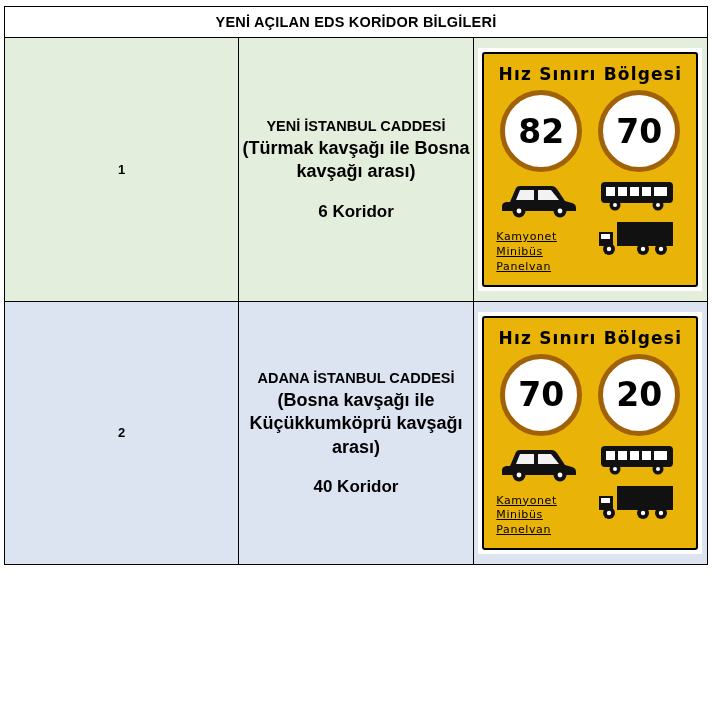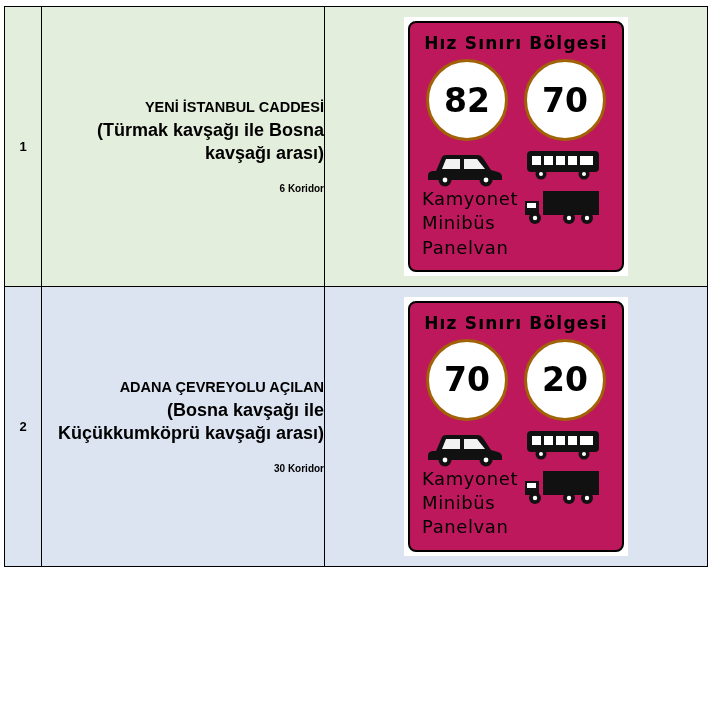--- a/index.html
+++ b/index.html
@@ -43,36 +43,36 @@
   .row-blue td  { background: #dce4f2; }
 
   .idx-cell {
     width: 36px;
     text-align: center;
     font-size: 13px;
     font-weight: bold;
   }
   .desc-cell {
     width: 282px;
-    text-align: right;
+    text-align: center;
     padding: 6px 10px;
   }
   .desc-title {
     font-size: 14.5px;
     font-weight: bold;
     line-height: 1.25;
   }
   .desc-sub {
     font-size: 18px;
     font-weight: bold;
     line-height: 1.3;
     margin-top: 2px;
   }
   .desc-count {
-    font-size: 10px;
+    font-size: 17px;
     font-weight: bold;
     margin-top: 18px;
   }
   .sign-cell {
     padding: 0;
     text-align: center;
   }
   .sign-wrap {
     display: flex;
     justify-content: center;
@@ -80,23 +80,23 @@
     padding: 10px 0;
   }
   .sign-outer {
     background: #ffffff;
     padding: 4px;
     display: inline-block;
   }
   
   .sign {
     width: 216px;
-    background: #be185d;
+    background: #eab308;
     border: 2px solid #000000;
-    border-radius: 8px;
+    border-radius: 3px;
     box-sizing: border-box;
     padding: 8px 8px 10px 8px;
   }
   .sign-heading {
     text-align: center;
     font-family: "DejaVu Sans", sans-serif;
     font-size: 17px;
     font-weight: bold;
     letter-spacing: 1.2px;
     margin: 2px 0 6px 0;
@@ -104,21 +104,21 @@
   .limits {
     display: flex;
     justify-content: space-around;
     align-items: center;
     margin-bottom: 6px;
   }
   .limit-circle {
     width: 82px;
     height: 82px;
     border-radius: 50%;
-    border: 3px solid #a16207;
+    border: 5px solid #a16207;
     background: #ffffff;
     display: flex;
     align-items: center;
     justify-content: center;
     box-sizing: border-box;
   }
   .limit-num {
     font-family: "DejaVu Sans", sans-serif;
     font-size: 33px;
     font-weight: bold;
@@ -139,34 +139,38 @@
   }
   .veh-right {
     width: 50%;
     display: flex;
     flex-direction: column;
     align-items: center;
     gap: 6px;
   }
   .veh-labels {
     font-family: "DejaVu Sans", sans-serif;
-    font-size: 18px;
+    font-size: 11px;
     letter-spacing: 0.6px;
     line-height: 1.35;
     text-align: left;
-    margin-top: 0;
+    margin-top: 12px;
+    text-decoration: underline;
   }
   svg { display: block; }
 </style>
 </head>
 <body>
 
 <div class="page">
   <table class="main">
     <tbody>
+        <tr>
+      <td class="title-cell" colspan="3">YENİ AÇILAN EDS KORİDOR BİLGİLERİ</td>
+    </tr>
 
     <tr class="row-green">
       <td class="idx-cell">1</td>
       <td class="desc-cell">
         <div class="desc-title">YENİ İSTANBUL CADDESİ</div>
         <div class="desc-sub">(Türmak kavşağı ile Bosna kavşağı arası)</div>
         <div class="desc-count">6 Koridor</div>
       </td>
       <td class="sign-cell">
         <div class="sign-wrap">
@@ -232,23 +236,23 @@
               </div>
             </div>
           </div>
         </div>
       </td>
     </tr>
 
     <tr class="row-blue">
       <td class="idx-cell">2</td>
       <td class="desc-cell">
-        <div class="desc-title">ADANA ÇEVREYOLU AÇILAN</div>
+        <div class="desc-title">ADANA İSTANBUL CADDESİ</div>
         <div class="desc-sub">(Bosna kavşağı ile Küçükkumköprü kavşağı arası)</div>
-        <div class="desc-count">30 Koridor</div>
+        <div class="desc-count">40 Koridor</div>
       </td>
       <td class="sign-cell">
         <div class="sign-wrap">
           <div class="sign-outer">
             <div class="sign">
               <div class="sign-heading">Hız Sınırı Bölgesi</div>
               <div class="limits">
                 <div class="limit-circle">
                   <span class="limit-num">70</span>
                 </div>

